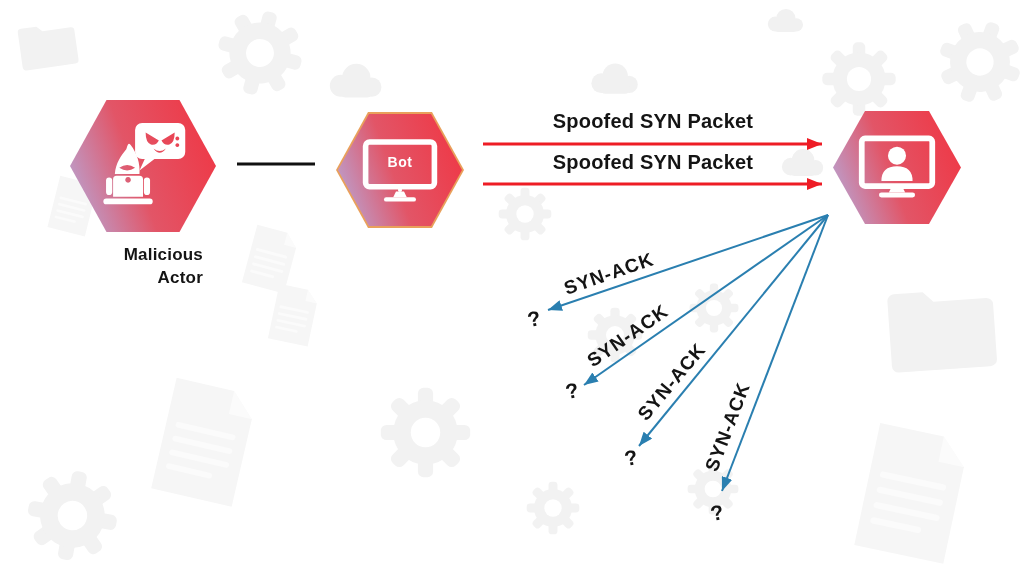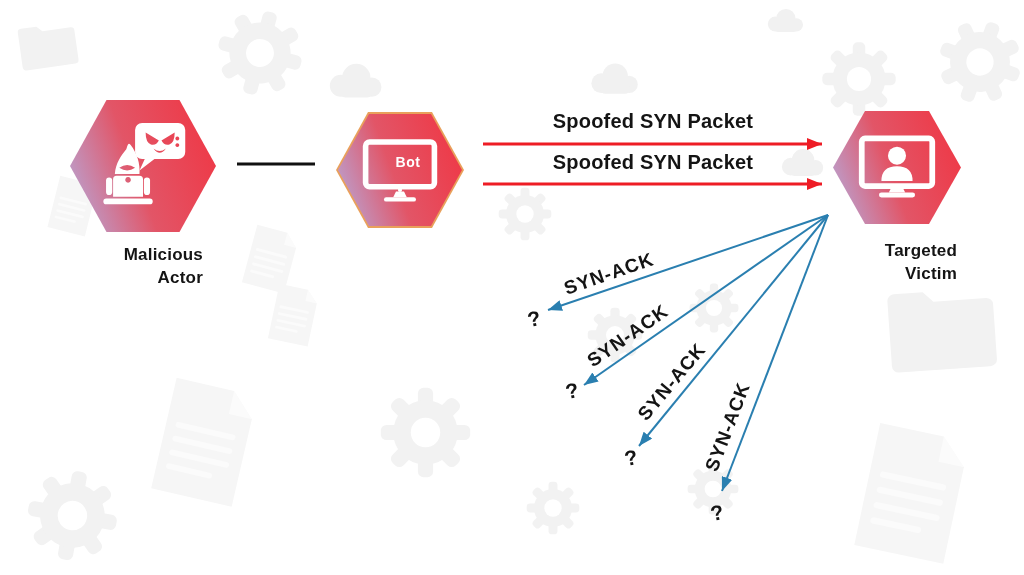--- a/index.html
+++ b/index.html
@@ -151,34 +151,33 @@
   <div class="node-label" style="left:83px;top:244px;width:120px;">Malicious Actor</div>
 
   <div class="hex-border" style="left:336px;top:112px;width:128px;height:116px;">
     <div class="hex">
       <svg width="80" height="64" viewBox="0 0 100 80">
         <rect x="7" y="5" width="86" height="56" rx="5" fill="none" stroke="#ffffff" stroke-width="7"></rect>
         <circle cx="50" cy="65" r="2.6" fill="#ffffff"></circle>
         <path d="M45 67 h10 l3.5 7 h-17 z" fill="#ffffff"></path>
         <rect x="30" y="74" width="40" height="5.5" rx="2.75" fill="#ffffff"></rect>
       </svg>
-      <div class="screen-label" style="top:40px;left:8px;">Bot</div>
+      <div class="screen-label" style="top:40px;left:0;">Bot</div>
     </div>
   </div>
 
   <div class="hex" style="left:833px;top:111px;width:128px;height:113px;">
     <svg width="82" height="66" viewBox="0 0 100 80">
       <rect x="7" y="4" width="86" height="58" rx="4" fill="none" stroke="#ffffff" stroke-width="7"></rect>
       <circle cx="50" cy="25" r="11" fill="#ffffff"></circle>
       <path d="M31 56 Q31 38 50 38 Q69 38 69 56 Z" fill="#ffffff"></path>
       <path d="M44 62 h12 l4 8 h-20 z" fill="#ffffff"></path>
       <rect x="28" y="70" width="44" height="6" rx="3" fill="#ffffff"></rect>
     </svg>
   </div>
-  <div class="node-label" style="left:837px;top:240px;width:120px;">Targeted Victim</div>
 
   <div class="syn-label" style="left:483px;top:110px;">Spoofed SYN Packet</div>
   <div class="syn-label" style="left:483px;top:151px;">Spoofed SYN Packet</div>
 
   <div class="synack-label" style="left:609px;top:274px;transform:translate(-50%,-50%) rotate(-19deg);">SYN-ACK</div>
   <div class="synack-label" style="left:628px;top:336px;transform:translate(-50%,-50%) rotate(-35deg);">SYN-ACK</div>
   <div class="synack-label" style="left:672px;top:382px;transform:translate(-50%,-50%) rotate(-50deg);">SYN-ACK</div>
   <div class="synack-label" style="left:728px;top:427px;transform:translate(-50%,-50%) rotate(-69deg);">SYN-ACK</div>
 
   <div class="qmark" style="left:534px;top:319px;">?</div>

